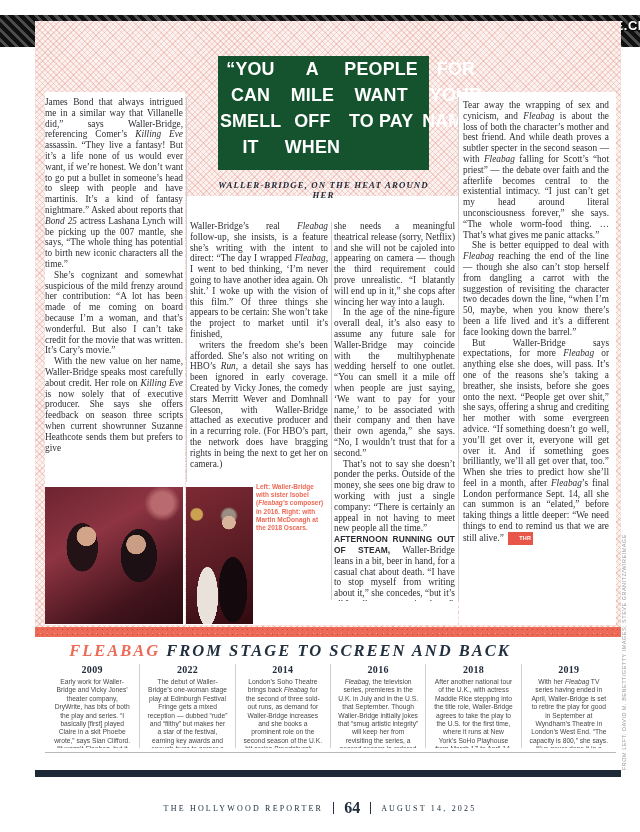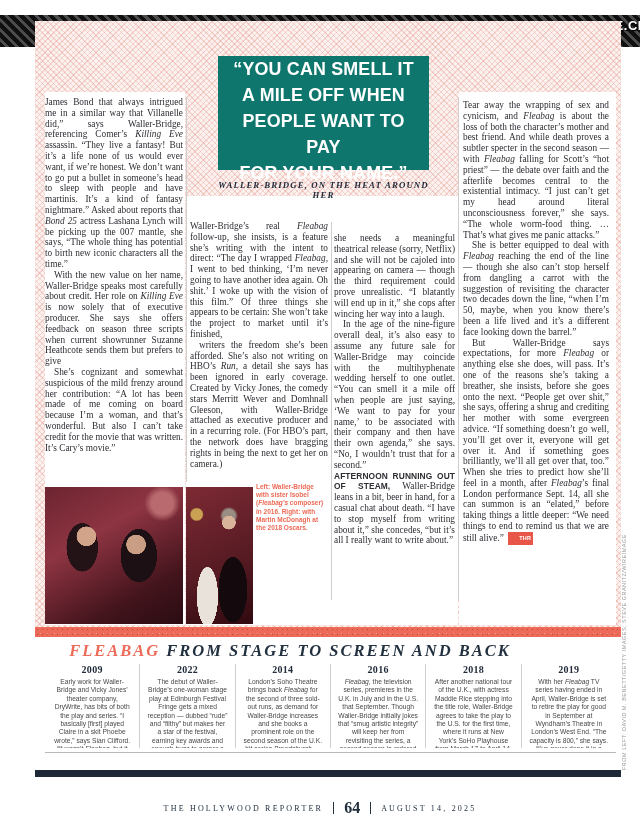--- a/index.html
+++ b/index.html
@@ -17,39 +17,39 @@
   .pink{position:absolute;left:35px;top:21px;width:586px;height:616px;background-color:#fbf1ef;
     background-image:
       repeating-linear-gradient(45deg,rgba(227,137,124,.30) 0 1px,transparent 1px 4px),
       repeating-linear-gradient(-45deg,rgba(227,137,124,.30) 0 1px,transparent 1px 4px);}
   .panel{position:absolute;background:#fff;}
   .panel.p1{left:45px;top:92px;width:140px;height:533px;}
   .panel.p2{left:186px;top:196px;width:272px;height:429px;}
   .panel.p3{left:459px;top:92px;width:157px;height:533px;}
 
   
-  .quote-box{position:absolute;left:218px;top:56px;width:211px;height:114px;background:#0f766e;
-    display:flex;flex-direction:column;justify-content:flex-start;}
+  .quote-box{position:absolute;left:218px;top:56px;width:211px;height:114px;background:#14532d;
+    display:flex;flex-direction:row;justify-content:flex-start;}
   .quote-line{font-family:"Liberation Sans",sans-serif;font-weight:bold;font-size:19px;
     line-height:26px;color:#fff;text-align:center;letter-spacing:.2px;transform:scaleX(.94);}
   .attribution{position:absolute;left:218px;top:180px;width:211px;text-align:center;
     font-family:"Liberation Serif",serif;font-weight:bold;font-style:italic;font-size:8.8px;
     letter-spacing:1.1px;color:#222c3a;}
 
   
   .col{position:absolute;overflow:hidden;font-size:9.3px;line-height:10.8px;text-align:justify;}
   .col p{margin:0;}
   .col p + p{text-indent:9px;}
   .col p.noindent{text-indent:0;}
   .col i{font-style:italic;}
   .col strong{font-family:"Liberation Sans",sans-serif;font-weight:bold;font-size:8.4px;
     letter-spacing:.1px;}
   .c1{left:45px;top:97px;width:138px;height:408px;}
   .c2{left:190px;top:221px;width:138px;height:292px;}
-  .c3{left:334px;top:221px;width:121px;height:380px;margin-top:12px;}
+  .c3{left:334px;top:221px;width:121px;height:380px;}
   .c4{left:463px;top:100px;width:146px;height:502px;}
   .sep{position:absolute;width:1px;background:#cfcfcf;}
   .s1{left:186px;top:97px;height:385px;}
   .s2{left:331px;top:222px;height:378px;}
   .s3{left:458px;top:97px;height:503px;}
 
   .endmark{display:inline-block;background:#e8564a;color:#fff;
     font-family:"Liberation Sans",sans-serif;font-weight:bold;font-size:5.5px;
     padding:1px 2px;margin-left:2px;vertical-align:1px;letter-spacing:.3px;}
 
@@ -129,30 +129,31 @@
     <div class="quote-line">FOR YOUR NAME.”</div>
   </div>
   <div class="attribution">WALLER-BRIDGE, ON THE HEAT AROUND HER</div>
 
   <div class="sep s1"></div>
   <div class="sep s2"></div>
   <div class="sep s3"></div>
 
   <div class="col c1">
     <p>James Bond that always intrigued me in a similar way that Villanelle did,” says Waller-Bridge, referencing Comer’s <i>Killing Eve</i> assassin. “They live a fantasy! But it’s a life none of us would ever want, if we’re honest. We don’t want to go put a bullet in someone’s head to sleep with people and have martinis. It’s a kind of fantasy nightmare.” Asked about reports that <i>Bond 25</i> actress Lashana Lynch will be picking up the 007 mantle, she says, “The whole thing has potential to birth new iconic characters all the time.”</p>
+    <p>She’s cognizant and somewhat suspicious of the mild frenzy around her contribution: “A lot has been made of me coming on board because I’m a woman, and that’s wonderful. But also I can’t take credit for the movie that was written. It’s Cary’s movie.”</p>
     <p>With the new value on her name, Waller-Bridge speaks most carefully about credit. Her role on <i>Killing Eve</i> is now solely that of executive producer. She says she offers feedback on season three scripts when current showrunner Suzanne Heathcote sends them but prefers to give</p>
-    <p>She’s cognizant and somewhat suspicious of the mild frenzy around her contribution: “A lot has been made of me coming on board because I’m a woman, and that’s wonderful. But also I can’t take credit for the movie that was written. It’s Cary’s movie.”</p>
   </div>
   <div class="col c2">
     <p>Waller-Bridge’s real <i>Fleabag</i> follow-up, she insists, is a feature she’s writing with the intent to direct: “The day I wrapped <i>Fleabag</i>, I went to bed thinking, ‘I’m never going to have another idea again. Oh shit.’ I woke up with the vision of this film.” Of three things she appears to be certain: She won’t take the project to market until it’s finished,</p>
     <p>writers the freedom she’s been afforded. She’s also not writing on HBO’s <i>Run</i>, a detail she says has been ignored in early coverage. Created by Vicky Jones, the comedy stars Merritt Wever and Domhnall Gleeson, with Waller-Bridge attached as executive producer and in a recurring role. (For HBO’s part, the network does have bragging rights in being the next to get her on camera.)</p>
   </div>
   <div class="col c3">
     <p>she needs a meaningful theatrical release (sorry, Netflix) and she will not be cajoled into appearing on camera — though the third requirement could prove unrealistic. “I blatantly will end up in it,” she cops after wincing her way into a laugh.</p>
     <p>In the age of the nine-figure overall deal, it’s also easy to assume any future sale for Waller-Bridge may coincide with the multihyphenate wedding herself to one outlet. “You can smell it a mile off when people are just saying, ‘We want to pay for your name,’ to be associated with their company and then have their own agenda,” she says. “No, I wouldn’t trust that for a second.”</p>
+    <p>That’s not to say she doesn’t ponder the perks. Outside of the money, she sees one big draw to working with just a single company: “There is certainly an appeal in not having to meet new people all the time.”</p>
     <p class="noindent"><strong>AFTERNOON RUNNING OUT OF STEAM,</strong> Waller-Bridge leans in a bit, beer in hand, for a casual chat about death. “I have to stop myself from writing about it,” she concedes, “but it’s all I really want to write about.”</p>
   </div>
   <div class="col c4">
     <p>Tear away the wrapping of sex and cynicism, and <i>Fleabag</i> is about the loss of both the character’s mother and best friend. And while death proves a subtler specter in the second season — with <i>Fleabag</i> falling for Scott’s “hot priest” — the debate over faith and the afterlife becomes central to the existential intimacy. “I just can’t get my head around literal unconsciousness forever,” she says. “The whole worm-food thing. … That’s what gives me panic attacks.”</p>
     <p>She is better equipped to deal with <i>Fleabag</i> reaching the end of the line — though she also can’t stop herself from dangling a carrot with the suggestion of revisiting the character two decades down the line, “when I’m 50, maybe, when you know there’s been a life lived and it’s a different face looking down the barrel.”</p>
     <p>But Waller-Bridge says expectations, for more <i>Fleabag</i> or anything else she does, will pass. It’s one of the reasons she’s taking a breather, she insists, before she goes onto the next. “People get over shit,” she says, offering a shrug and crediting her mother with some evergreen advice. “If something doesn’t go well, you’ll get over it, everyone will get over it. And if something goes brilliantly, we’ll all get over that, too.” When she tries to predict how she’ll feel in a month, after <i>Fleabag</i>’s final London performance Sept. 14, all she can summon is an “elated,” before taking things a little deeper: “We need things to end to remind us that we are still alive.” <span class="endmark">THR</span></p>
   </div>
 
   <div class="photo photo-left"></div>
   <div class="photo photo-right"></div>

